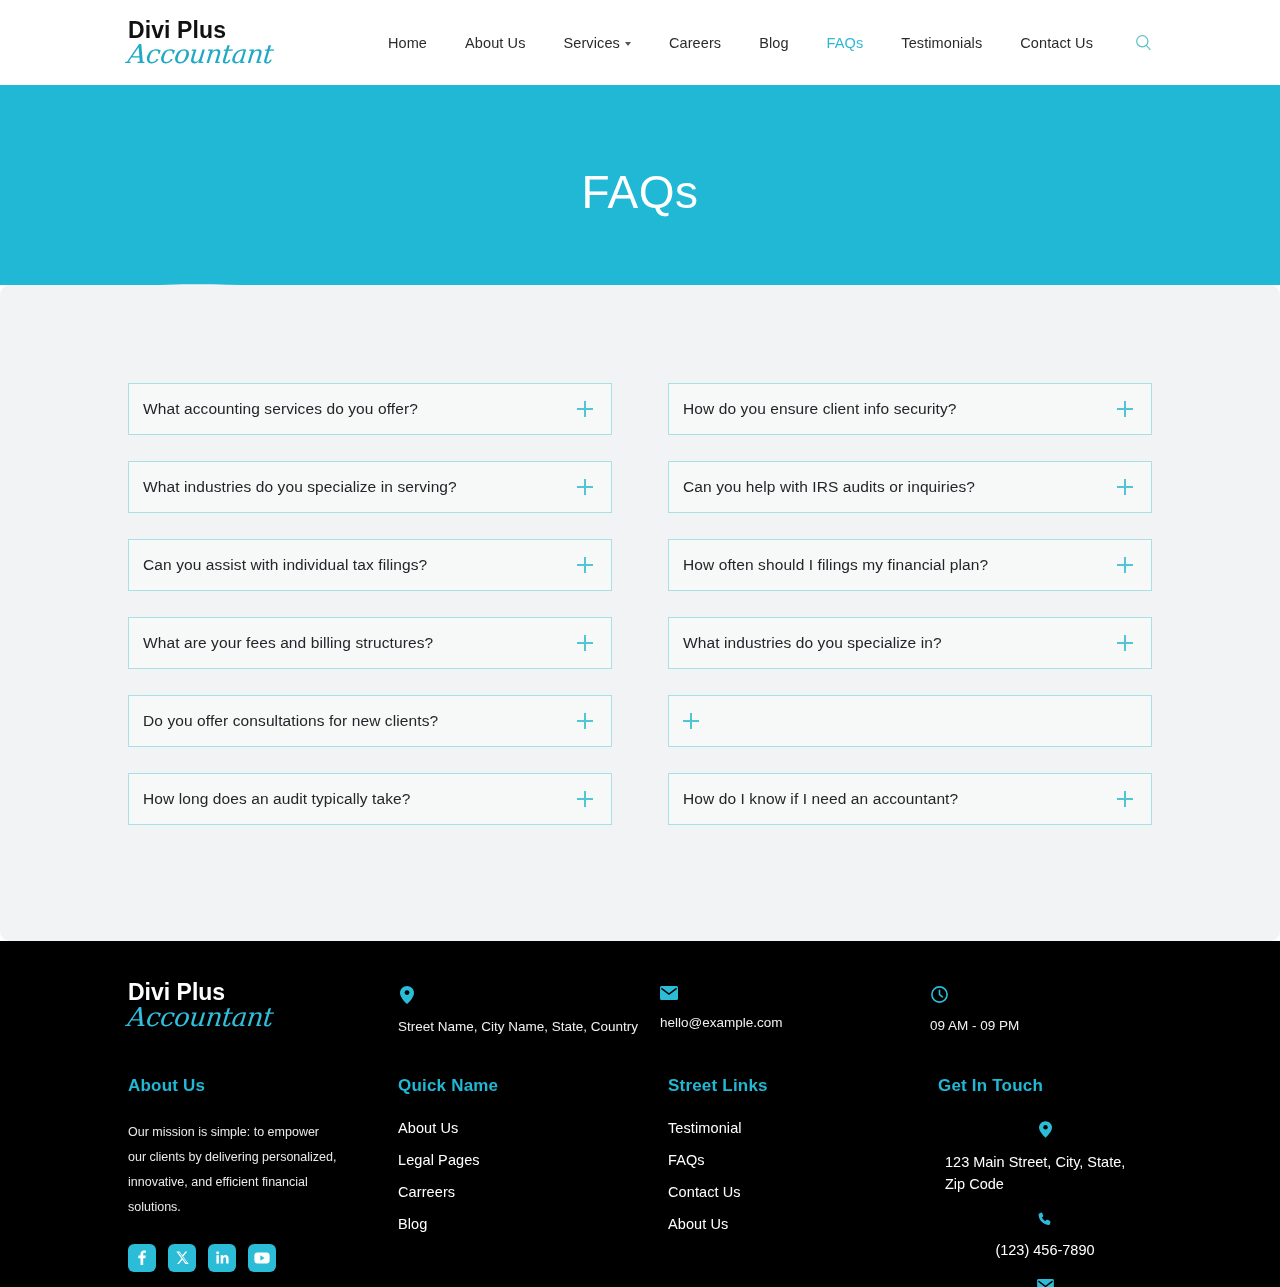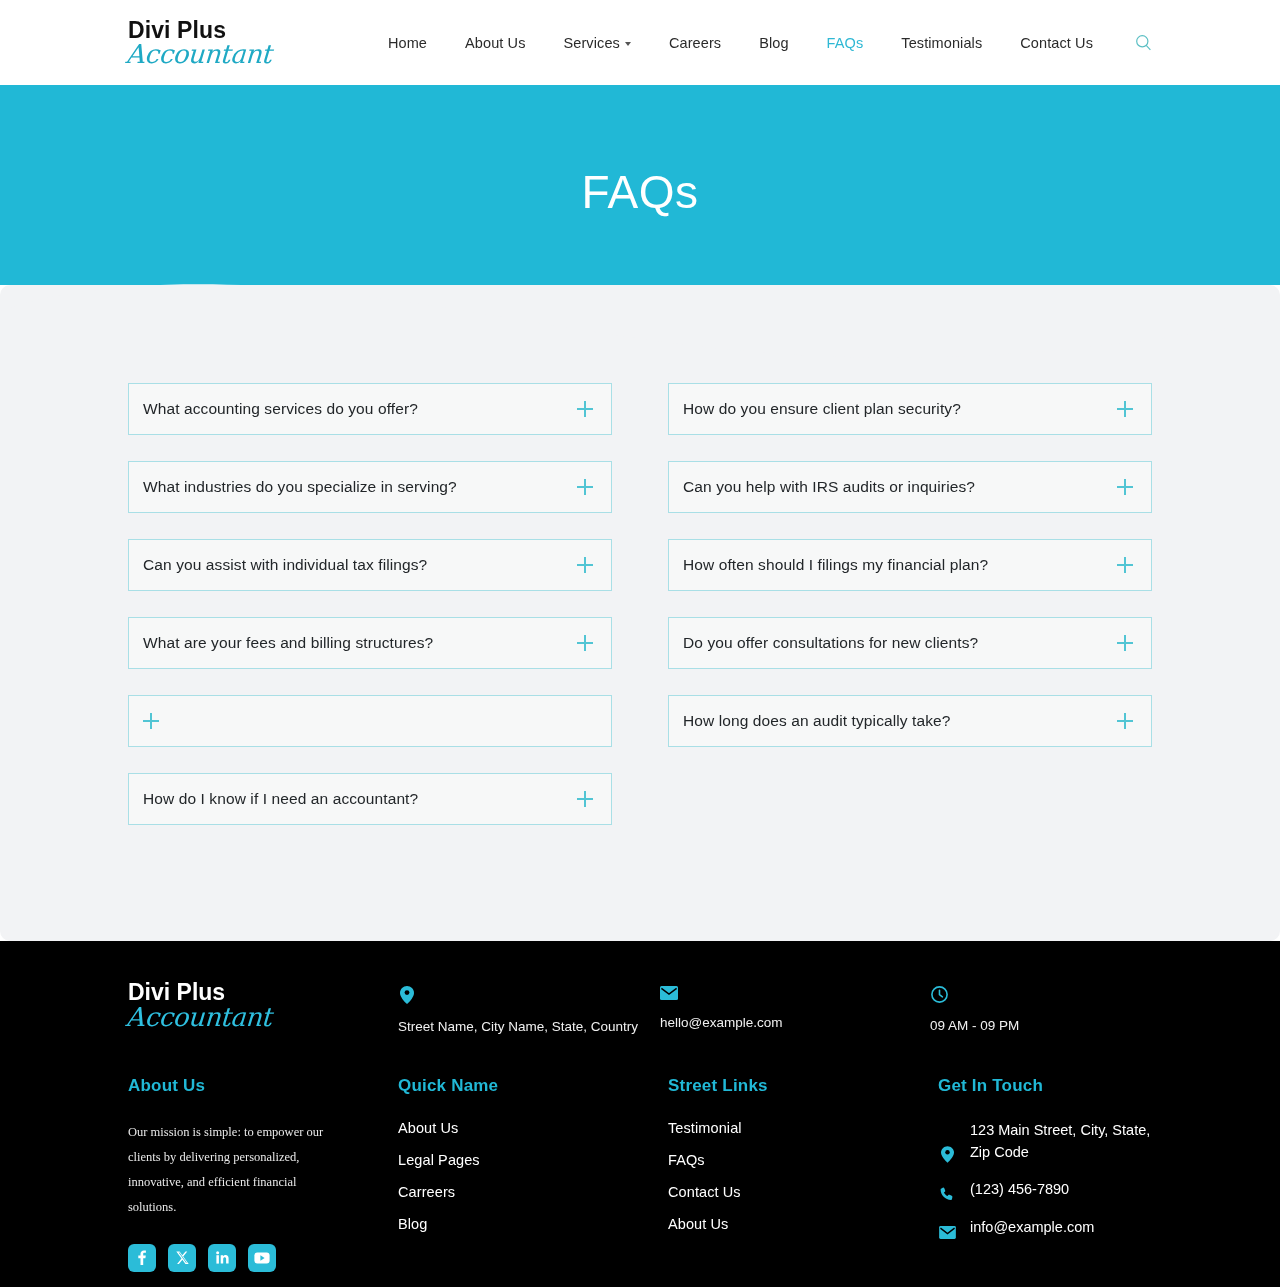--- a/index.html
+++ b/index.html
@@ -205,43 +205,43 @@
     font-weight: bold;
     color: #21b8d6;
     margin-bottom: 24px;
     letter-spacing: 0.2px;
   }
   .about-text {
     font-size: 12.5px;
     line-height: 2.0;
     color: #e9e9e9;
     max-width: 212px;
-    font-family: Liberation Serif, serif;
   }
   .socials { display: flex; gap: 12px; margin-top: 24px; }
   .soc {
     width: 28px; height: 28px;
     border-radius: 6px;
     background: #2bbcd8;
     display: flex; align-items: center; justify-content: center;
     cursor: pointer;
   }
   .flink {
     display: block;
     font-size: 14.5px;
     color: #ffffff;
     margin-bottom: 16px;
     cursor: pointer;
     letter-spacing: 0.1px;
   }
   .touch-line {
     display: flex;
-    align-items: flex-end;
+    align-items: center;
     gap: 14px;
     margin-bottom: 16px;
+    flex-direction: column;
   }
   .touch-line .txt {
     font-size: 14.5px;
     line-height: 1.5;
     color: #ffffff;
     max-width: 200px;
   }
 </style>
 </head>
 <body>
@@ -295,21 +295,21 @@
 </div>
 
 <div class="main">
   <div class="faq-grid">
 
     <div class="faq-item">
       <span class="faq-q">What accounting services do you offer?</span>
       <span class="faq-plus"></span>
     </div>
     <div class="faq-item">
-      <span class="faq-q">How do you ensure client plan security?</span>
+      <span class="faq-q">How do you ensure client info security?</span>
       <span class="faq-plus"></span>
     </div>
 
     <div class="faq-item">
       <span class="faq-q">What industries do you specialize in serving?</span>
       <span class="faq-plus"></span>
     </div>
     <div class="faq-item">
       <span class="faq-q">Can you help with IRS audits or inquiries?</span>
       <span class="faq-plus"></span>
@@ -319,20 +319,24 @@
       <span class="faq-q">Can you assist with individual tax filings?</span>
       <span class="faq-plus"></span>
     </div>
     <div class="faq-item">
       <span class="faq-q">How often should I filings my financial plan?</span>
       <span class="faq-plus"></span>
     </div>
 
     <div class="faq-item">
       <span class="faq-q">What are your fees and billing structures?</span>
+      <span class="faq-plus"></span>
+    </div>
+    <div class="faq-item">
+      <span class="faq-q">What industries do you specialize in?</span>
       <span class="faq-plus"></span>
     </div>
 
     <div class="faq-item">
       <span class="faq-q">Do you offer consultations for new clients?</span>
       <span class="faq-plus"></span>
     </div>
     <div class="faq-item">
       <span class="faq-plus"></span>
     </div>

